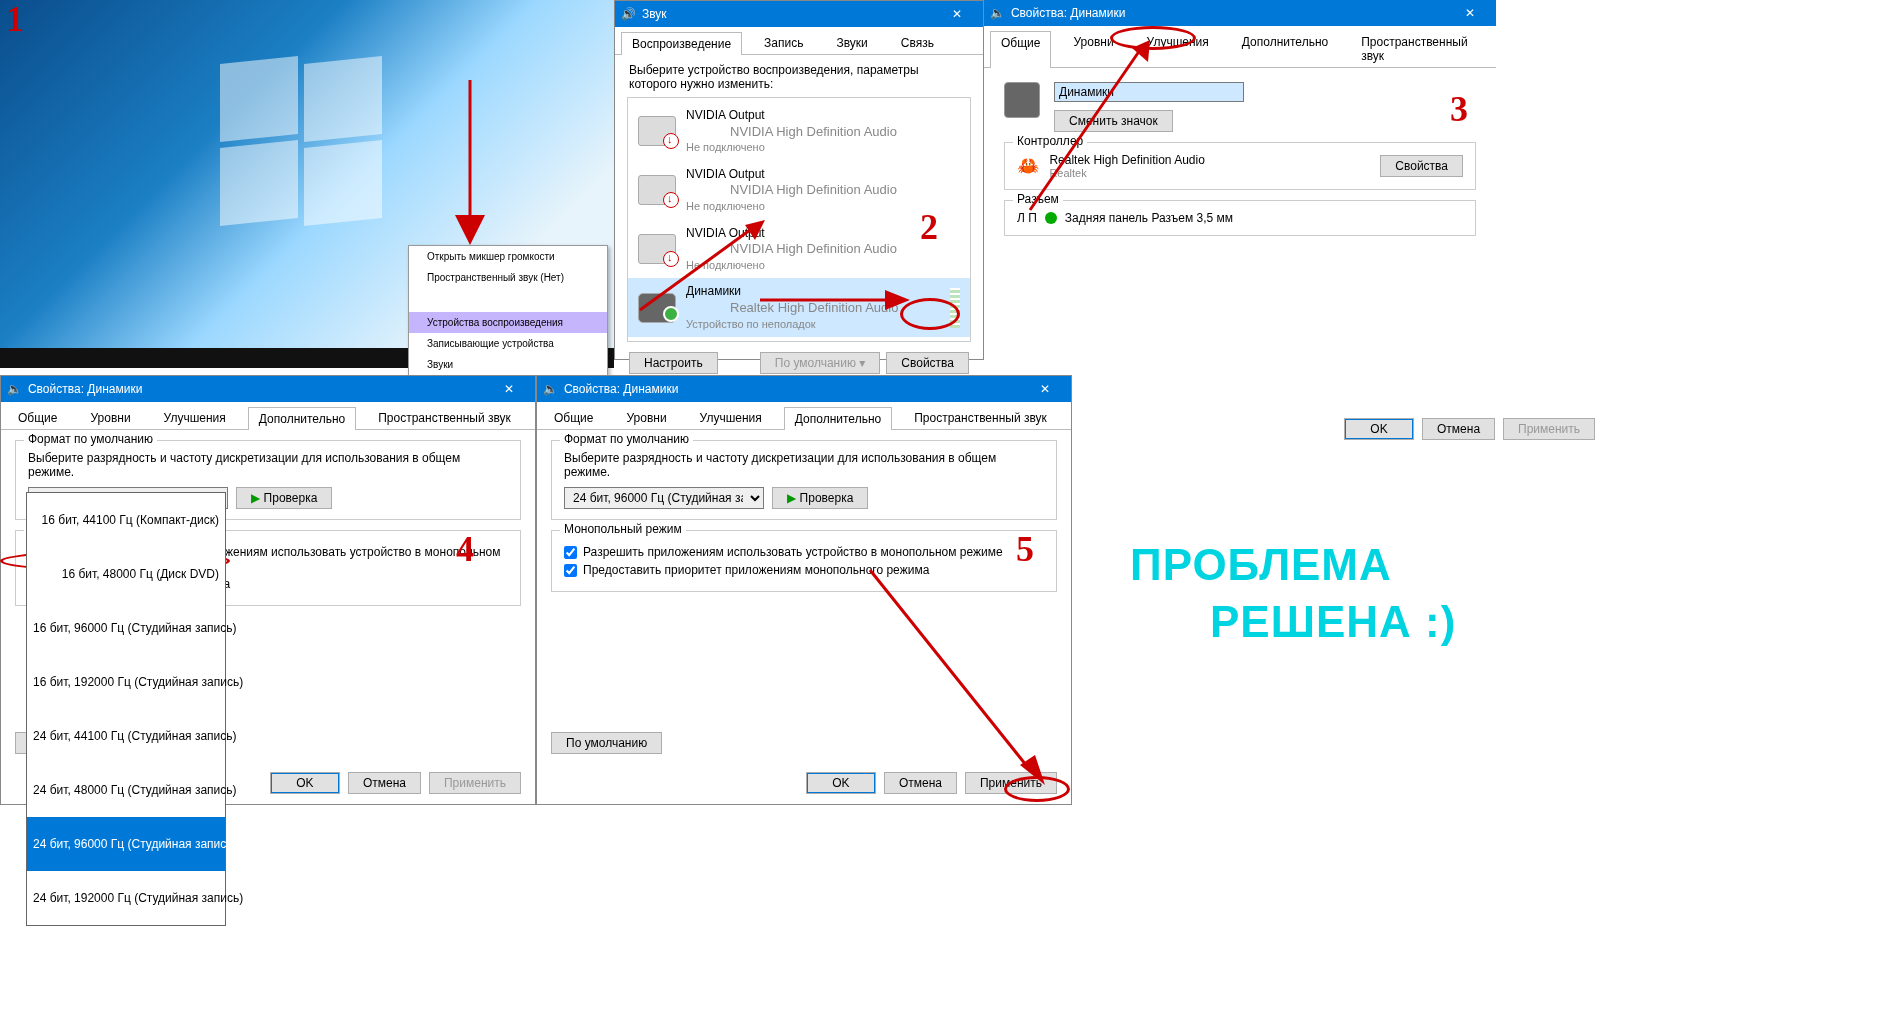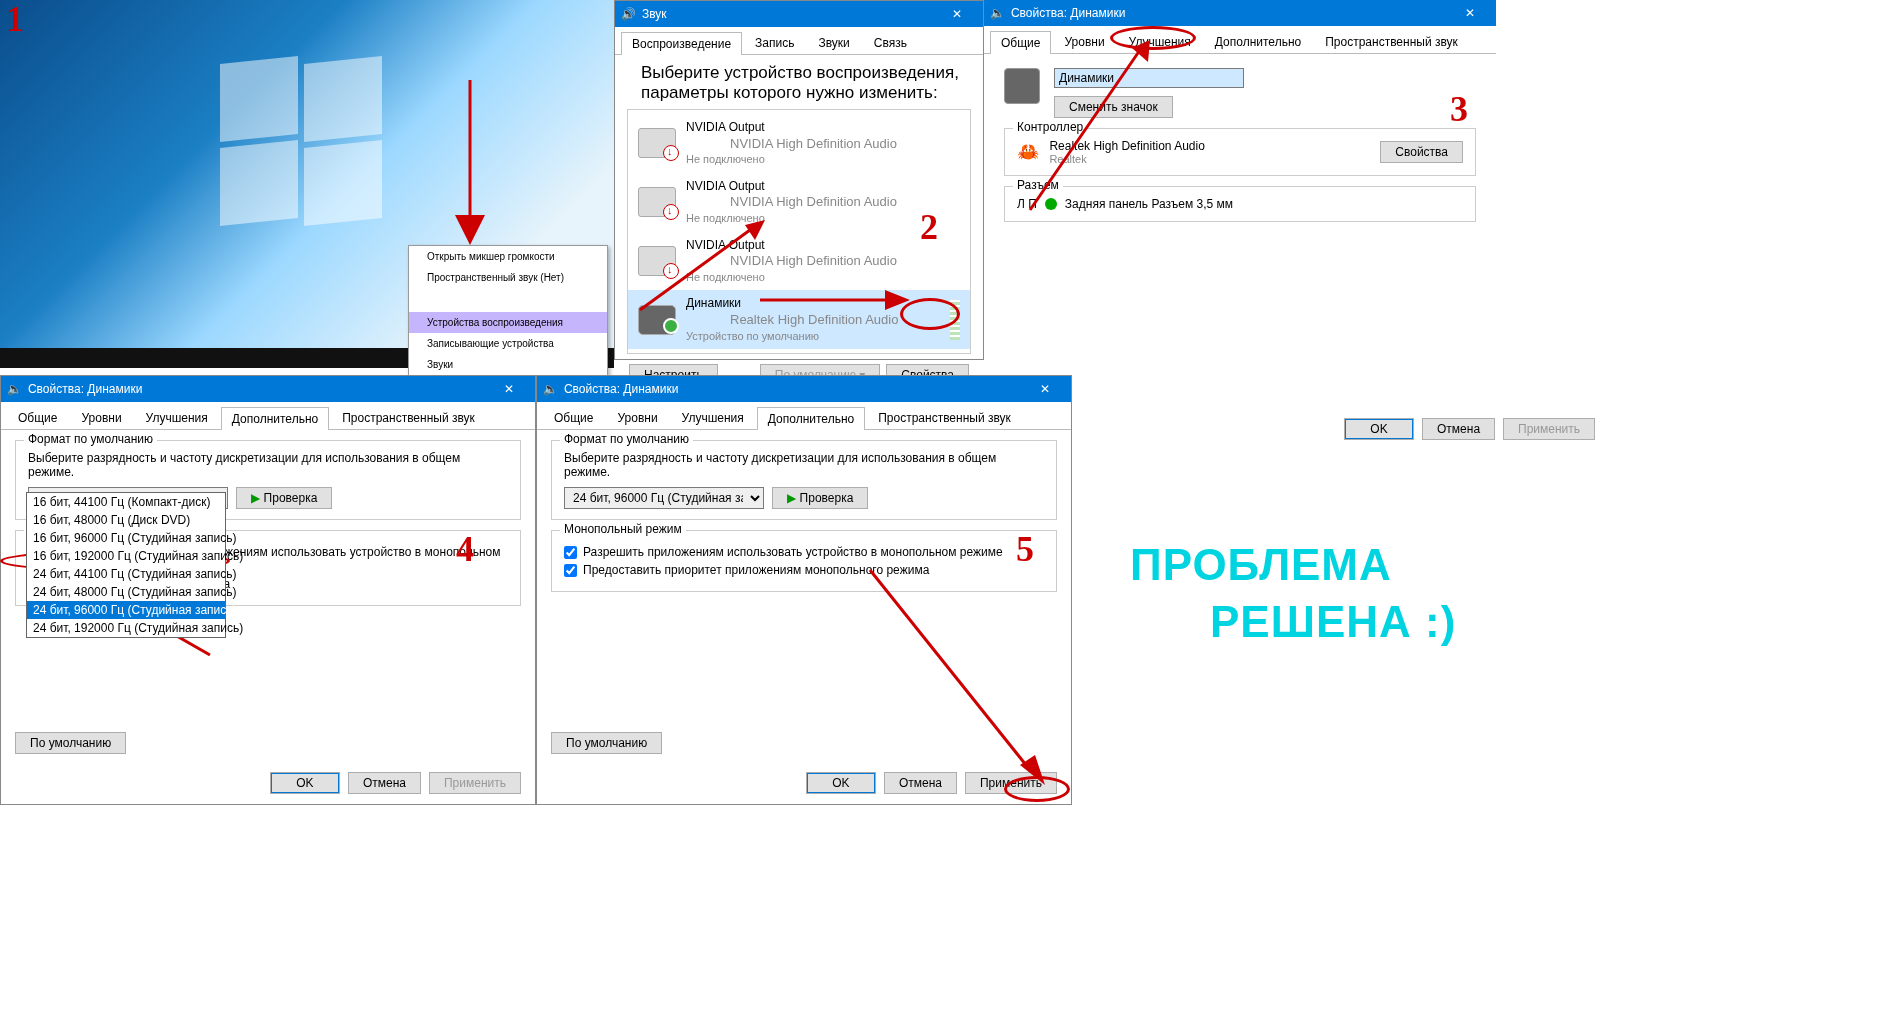--- a/index.html
+++ b/index.html
@@ -1,21 +1,21 @@
 <!DOCTYPE html>
 <html><head>
 <meta charset="utf-8">
 <style>
   * { box-sizing: border-box; margin: 0; padding: 0; }
   body { font-family: "Segoe UI", Tahoma, sans-serif; font-size: 12px; background: #fff; width: 1900px; height: 1016px; position: relative; overflow: hidden; }
   .panel { position: absolute; background: #fff; border: 1px solid #888; }
   .titlebar { background: #0078d7; color: #fff; height: 26px; display: flex; align-items: center; padding: 0 6px; font-size: 12px; gap: 6px; }
   .titlebar .spacer { flex: 1; }
   .close-btn { width: 40px; height: 26px; display:flex; align-items:center; justify-content:center; color:#fff; }
-  .tabstrip { display: flex; border-bottom: 1px solid #bbb; padding: 4px 6px 0 6px; gap: 2px; background:#fff;}
+  .tabstrip { display: flex; border-bottom: 1px solid #bbb; padding: 4px 6px 0 6px; gap: 11px; background:#fff;}
   .tab { padding: 4px 10px; font-size: 12px; border: 1px solid transparent; border-bottom: none; cursor: pointer; }
   .tab.active { border-color: #bbb; background: #fff; position: relative; top:1px; }
   .btn { background: #e1e1e1; border: 1px solid #adadad; padding: 3px 14px; font-size: 12px; cursor:pointer; min-width:70px; text-align:center; display:inline-block;}
   .btn.def { box-shadow: 0 0 0 1px #0078d7 inset; }
   .btn:disabled, .btn.disabled { color: #999; }
   .btnrow { display:flex; justify-content:flex-end; gap:8px; padding:10px 14px; }
   .group { border:1px solid #ccc; margin:10px 14px; padding:10px 12px; position:relative;}
   .group-title { position:absolute; top:-9px; left:8px; background:#fff; padding:0 4px; font-size:12px; }
   select, input[type=text] { font-size:12px; padding:2px 4px; border:1px solid #7a7a7a;}
   .dev-list { border:1px solid #ccc; margin:6px 12px; padding:4px 0; }
@@ -30,21 +30,21 @@
   .dev-text .t1{color:#000;}
   .dev-text .t2{color:#888;font-size:13px;margin-left:44px;}
   .dev-text .t3{color:#888;font-size:11px;}
   .level-bars{width:10px;height:40px;background:repeating-linear-gradient(to top,#bde3bd 0 3px,#fff 3px 5px);margin-left:auto;}
   .red-circle{position:absolute;border:3px solid #cc0000;border-radius:50%;}
   .red-num{position:absolute;color:#cc0000;font-family:Georgia,serif;font-size:36px;font-weight:bold;}
   .ctx-menu{position:absolute;background:#fff;border:1px solid #999;box-shadow:2px 2px 4px rgba(0,0,0,.3);font-size:10px;}
   .ctx-menu div{padding:5px 18px;white-space:nowrap;}
   .ctx-menu div.hl{background:#c4b5fd;margin-top:24px;}
   .dropdown-list{position:absolute;background:#fff;border:1px solid #666;font-size:12px;z-index:10;}
-  .dropdown-list div{padding:2px 6px;white-space:nowrap;}
+  .dropdown-list div{padding:20px 6px;white-space:nowrap;text-align:right;}
   .dropdown-list div.hl{background:#0078d7;color:#fff;}
   .check{display:flex;align-items:center;gap:6px;margin:4px 0;}
   .check input{width:13px;height:13px;}
   .solved{position:absolute;font-family:Arial Black,Impact,sans-serif;font-weight:900;font-size:44px;color:#00d4e0;letter-spacing:1px;}
   svg.arrow-svg{position:absolute;pointer-events:none;}
   .desktop-bg{position:absolute;left:0;top:0;width:614px;height:368px;background:linear-gradient(135deg,#0a4d8c 0%,#1b7fc4 35%,#9cd8ff 55%,#e8f4fb 80%);}
   .win-logo{position:absolute;left:220px;top:60px;width:170px;height:170px;}
   .win-logo div{position:absolute;background:rgba(255,255,255,.5);width:78px;height:78px;}
   .taskbar-date{position:absolute;bottom:2px;right:10px;color:#ccc;font-size:10px;}
 </style>
@@ -86,21 +86,21 @@
     <span>Звук</span>
     <span class="spacer"></span>
     <span class="close-btn">✕</span>
   </div>
   <div class="tabstrip">
     <div class="tab active">Воспроизведение</div>
     <div class="tab">Запись</div>
     <div class="tab">Звуки</div>
     <div class="tab">Связь</div>
   </div>
-  <div style="padding:8px 14px 0 26px;font-size:17px;">Выберите устройство воспроизведения, параметры которого нужно изменить:</div>
+  <div style="padding:8px 14px 0 14px;font-size:12px;">Выберите устройство воспроизведения, параметры которого нужно изменить:</div>
   <div class="dev-list">
     <div class="dev-item">
       <div class="dev-icon">
           <div class="nc"></div>
         </div>
       <div class="dev-text">
           <div class="t1">NVIDIA Output</div>
           <div class="t2">NVIDIA High Definition Audio</div>
           <div class="t3">Не подключено</div>
         </div>
@@ -125,21 +125,21 @@
           <div class="t3">Не подключено</div>
         </div>
     </div>
     <div class="dev-item sel">
       <div class="dev-icon speaker">
           <div class="check"></div>
         </div>
       <div class="dev-text">
           <div class="t1">Динамики</div>
           <div class="t2">Realtek High Definition Audio</div>
-          <div class="t3">Устройство по умолчанию</div>
+          <div class="t3">Устройство по неполадок</div>
         </div>
       <div class="level-bars"></div>
     </div>
   </div>
   <div style="display:flex;justify-content:space-between;padding:4px 14px;">
     <span class="btn">Настроить</span>
     <span style="display:flex;gap:6px;">
       <span class="btn disabled" style="min-width:110px;">
         <span>По умолчанию</span> <span>▾</span>
       </span>

